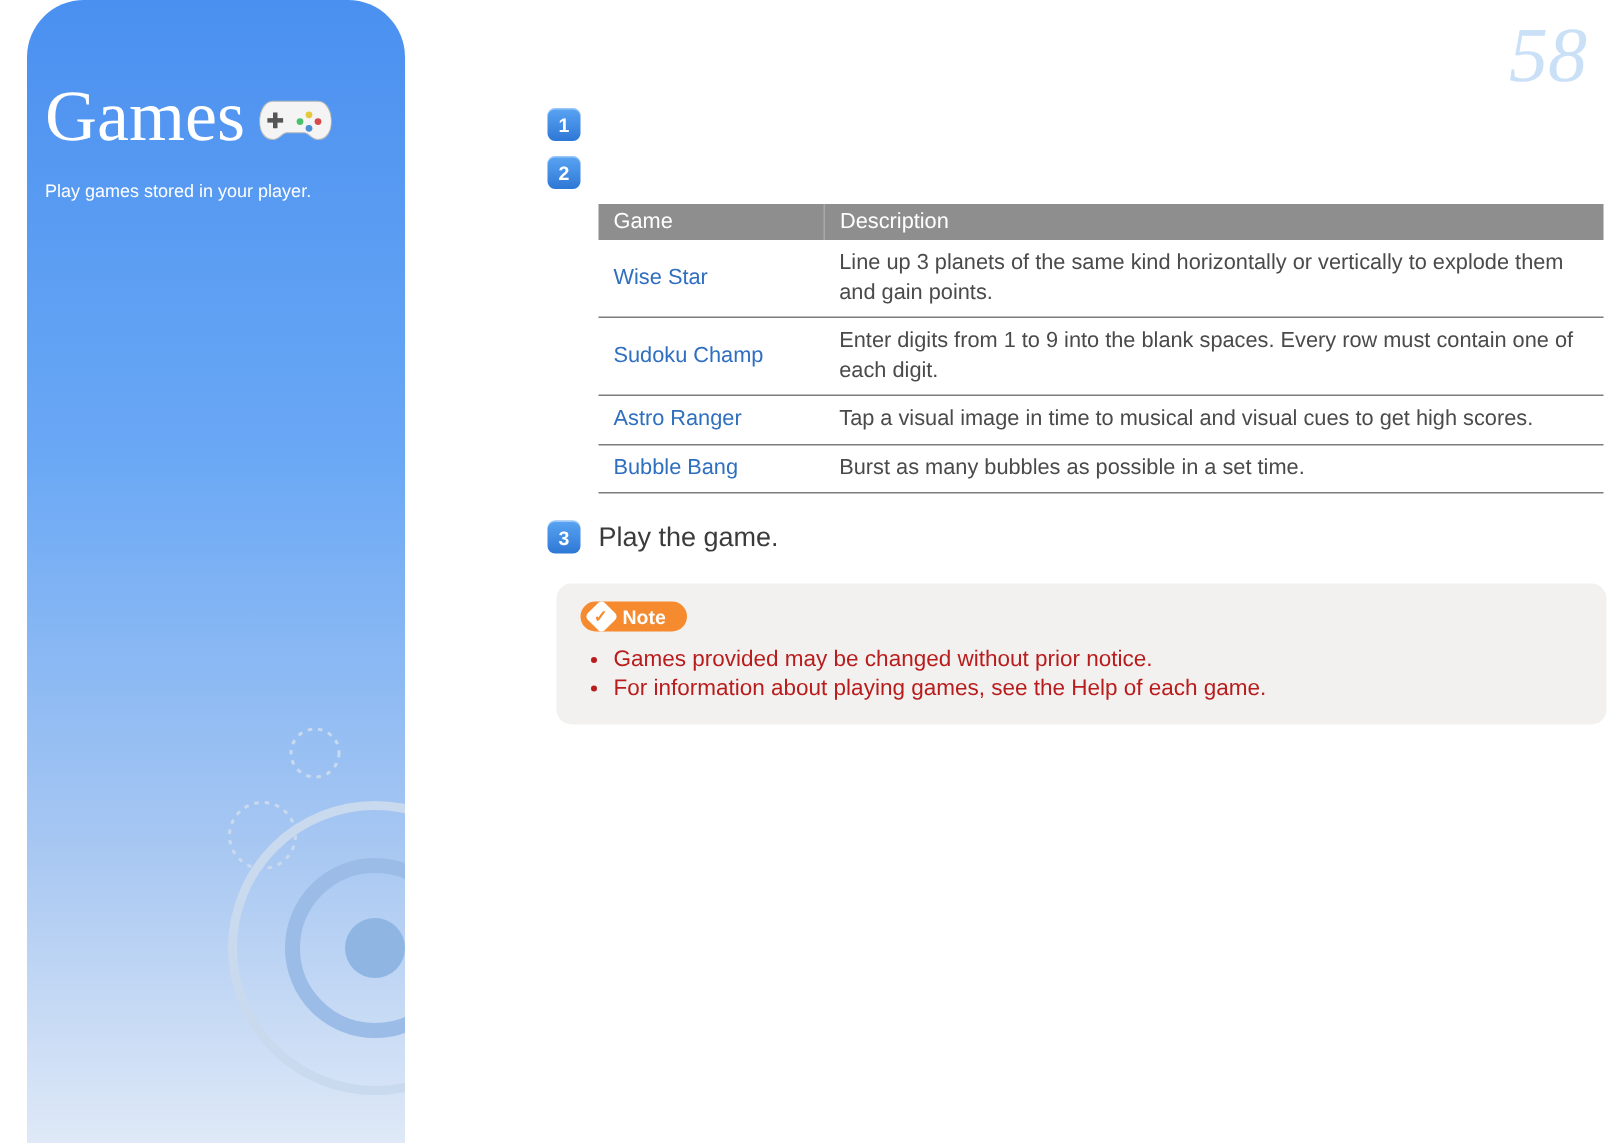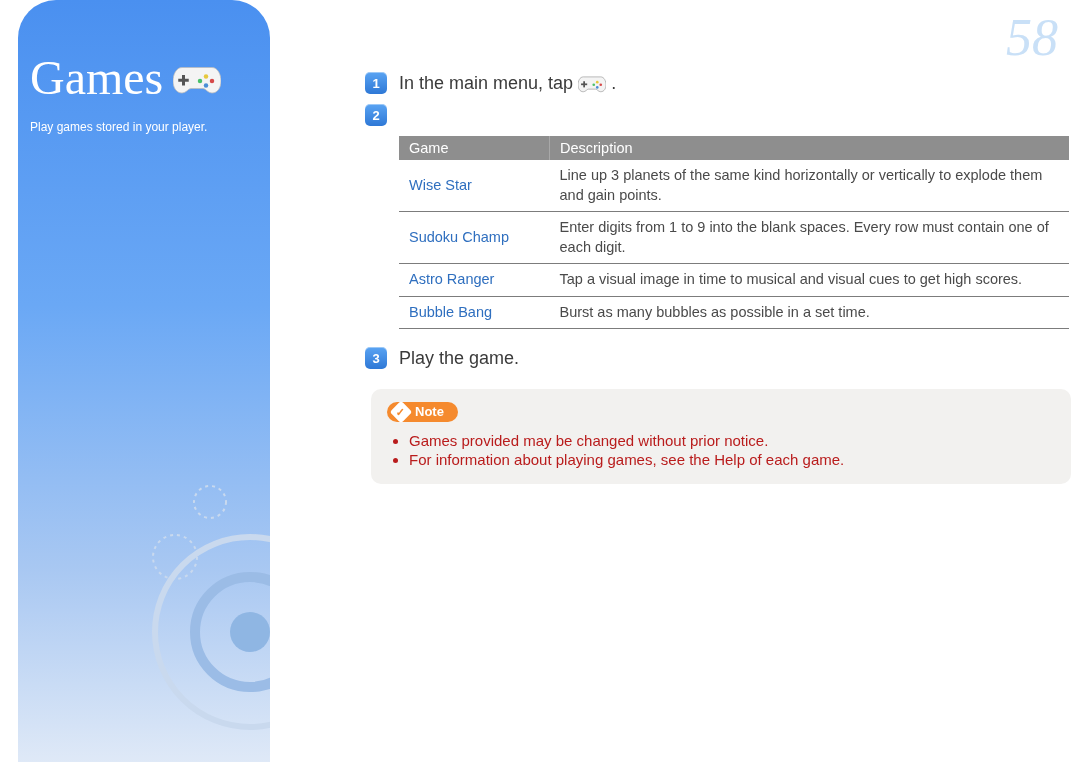--- a/index.html
+++ b/index.html
@@ -220,33 +220,20 @@
     <circle cx="235" cy="115" r="12" fill="#d8e4f3"></circle>
   </svg>
 
   <div class="content-wrap">
     <div class="page-number">58</div>
 
     <div class="content">
 
       <div class="step">
         <div class="step-num">1</div>
-        <div>
-          <span>In the main menu, tap </span>
-          <svg class="mini-controller" viewBox="0 0 64 44" style="display:inline-block;vertical-align:-4px">
-            <path d="M12 8 h40 c8 0 12 10 12 18 s-4 16 -12 16 c-6 0 -8 -6 -12 -6 h-16 c-4 0 -6 6 -12 6 c-8 0 -12 -8 -12 -16 s4 -18 12 -18 z" fill="#f4f4f4" stroke="#999" stroke-width="1.5"></path>
-            <rect x="12" y="18" width="4" height="14" fill="#555"></rect>
-            <rect x="7" y="23" width="14" height="4" fill="#555"></rect>
-            <circle cx="44" cy="20" r="3" fill="#e6c83c"></circle>
-            <circle cx="52" cy="26" r="3" fill="#d64a4a"></circle>
-            <circle cx="44" cy="32" r="3" fill="#4a8ed6"></circle>
-            <circle cx="36" cy="26" r="3" fill="#4ac06a"></circle>
-          </svg>
-          <span>.</span>
-        </div>
       </div>
 
       <div class="step">
         <div class="step-num">2</div>
       </div>
 
       <table class="games">
         <thead>
           <tr>
             <th>Game</th>

